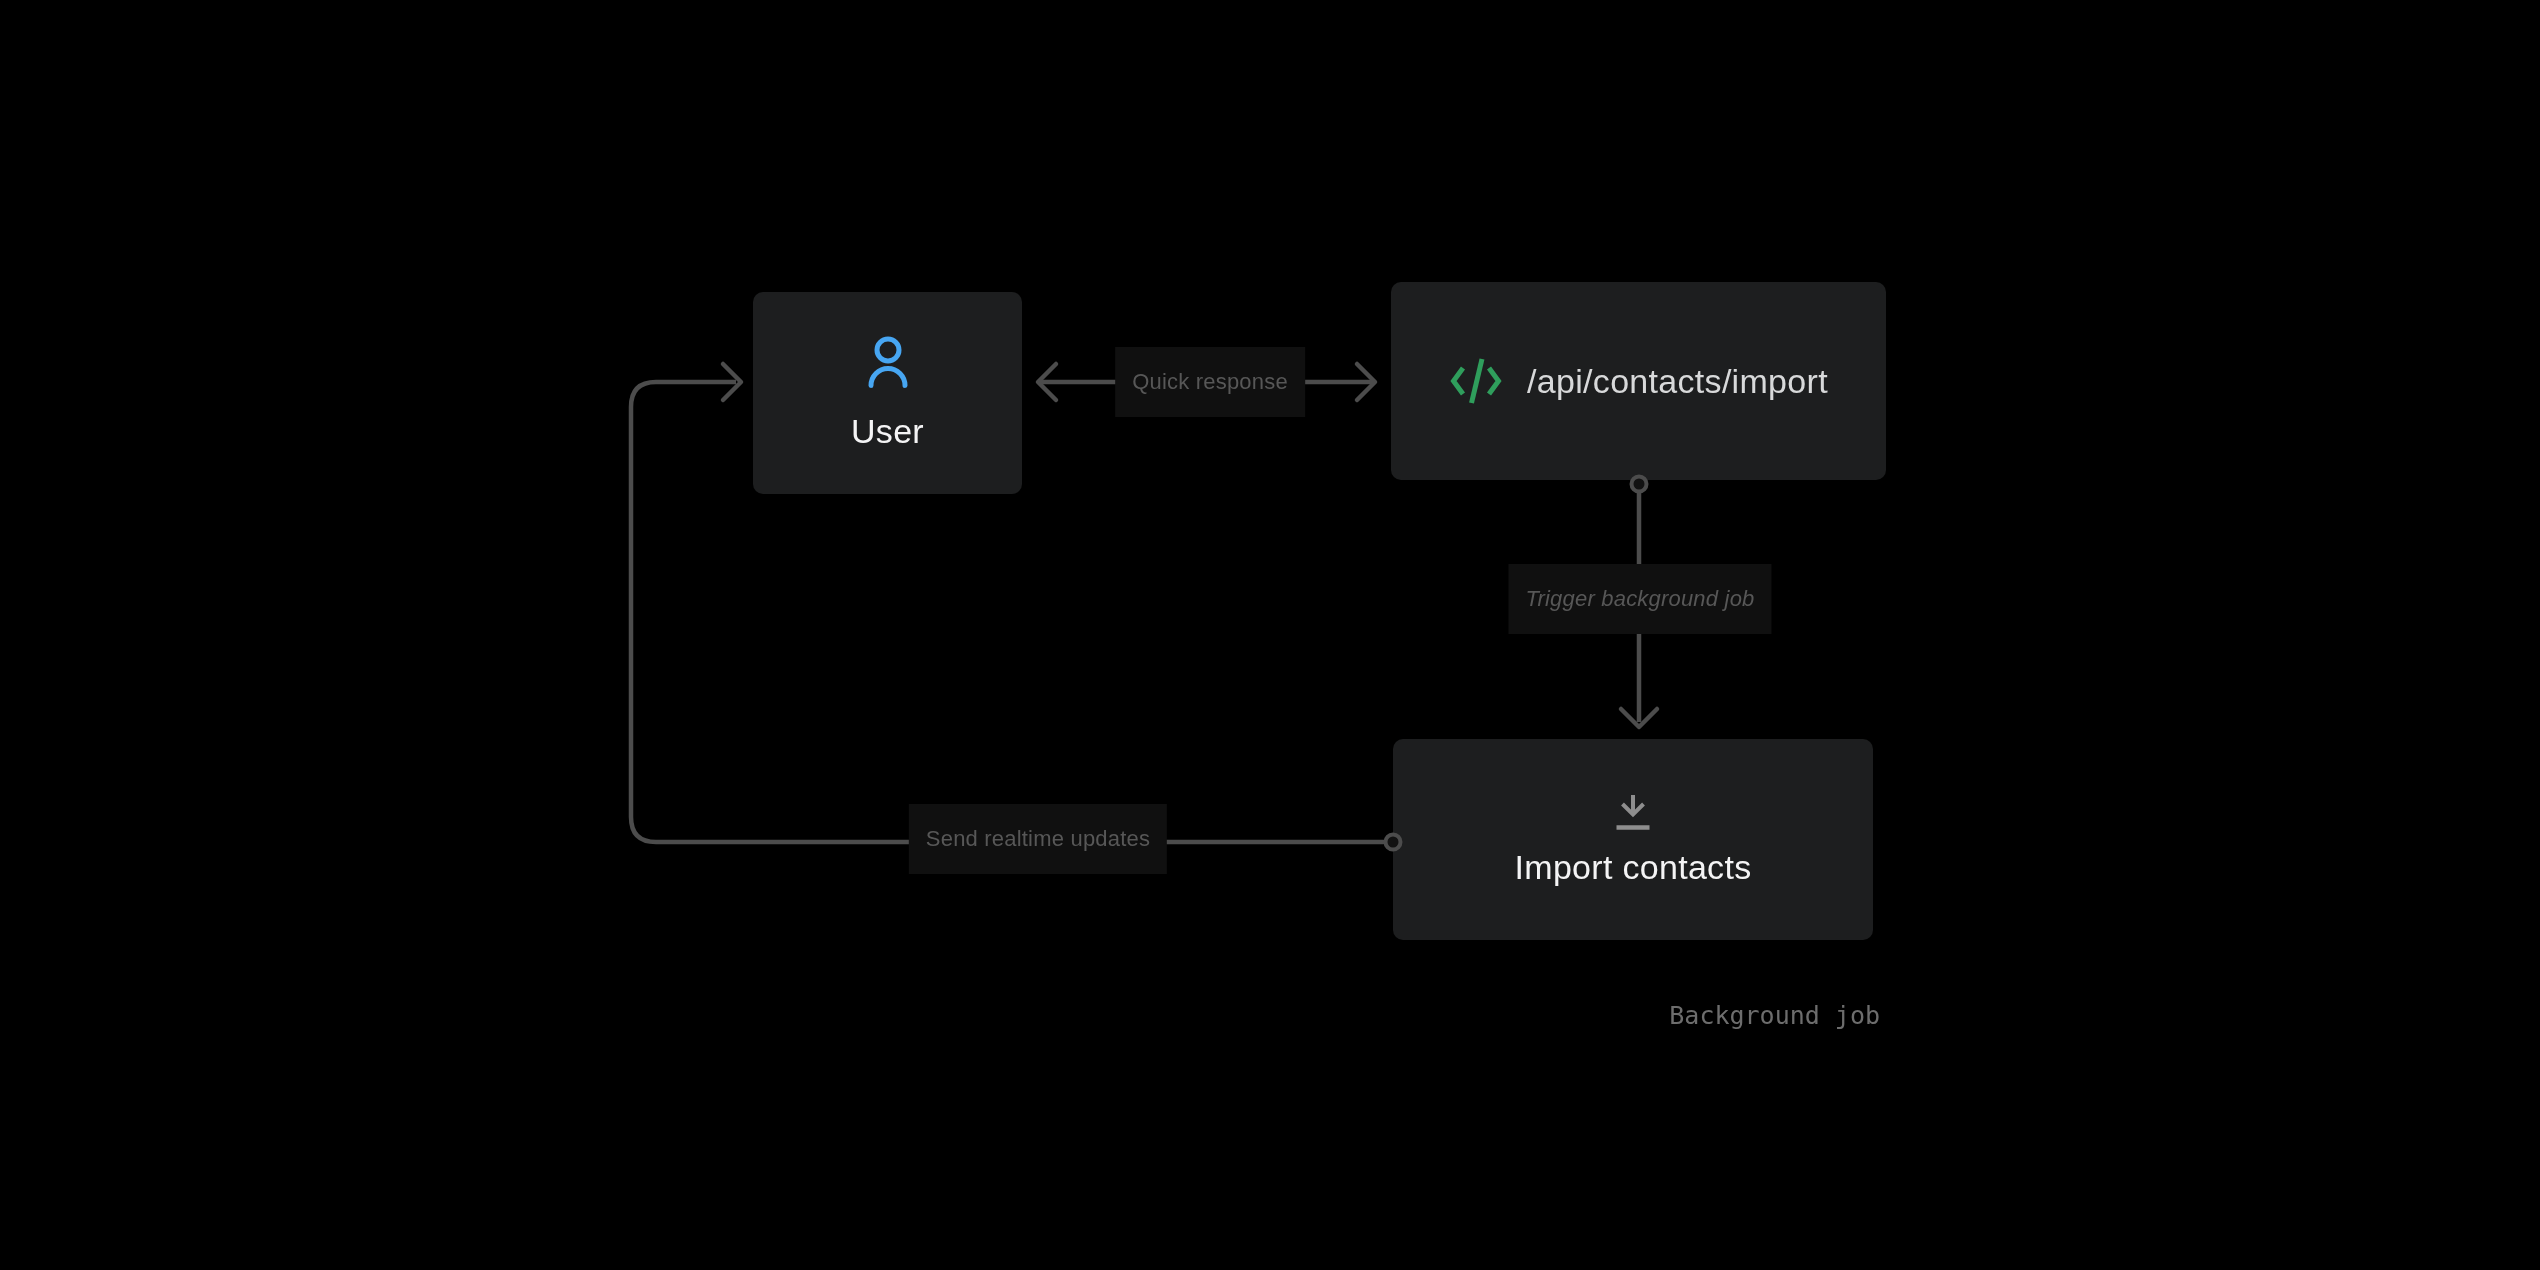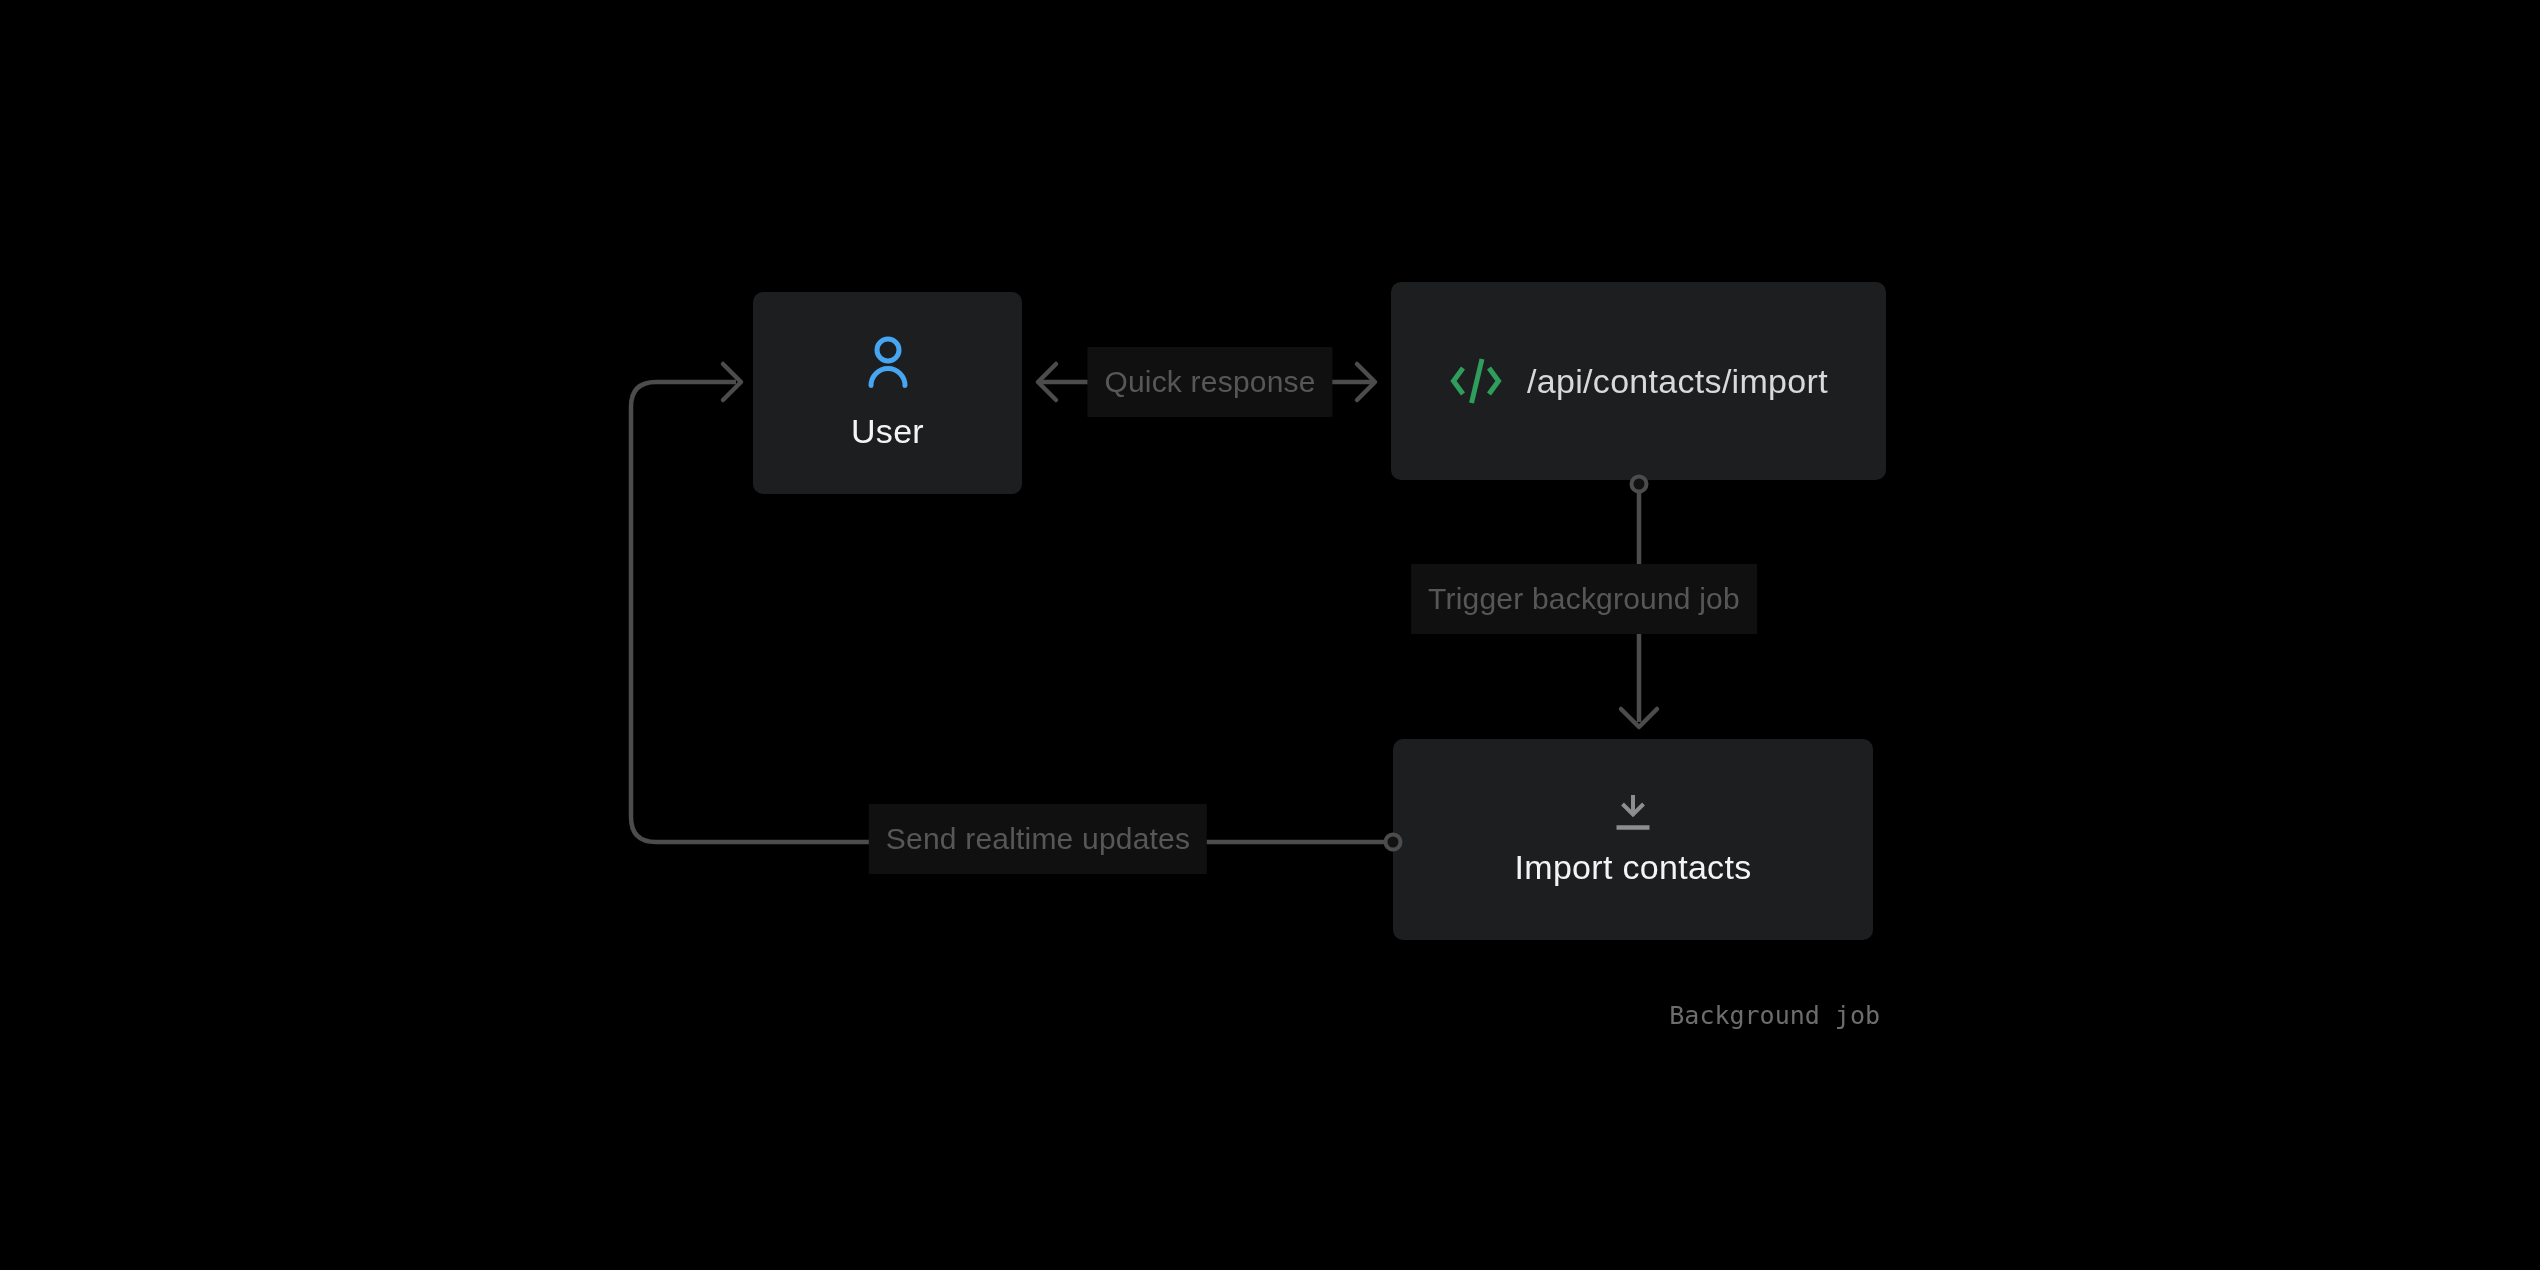--- a/index.html
+++ b/index.html
@@ -77,27 +77,27 @@
   .edge-label {
     position: absolute;
     transform: translate(-50%, -50%);
     height: 70px;
     padding: 16px 17px;
     display: flex;
     align-items: center;
     justify-content: center;
     background: var(--label-bg);
     color: var(--label-text);
-    font-size: 30px;
+    font-size: 22px;
     letter-spacing: 0.2px;
     white-space: nowrap;
     z-index: 3;
   }
   #quick-response-label { left: 1210px; top: 382px; }
-  #trigger-label        { left: 1584px; top: 599px; }
+  #trigger-label        { left: 1640px; top: 599px; font-style: italic; }
   #realtime-label       { left: 1010px; top: 839px; margin-left: 28px; }
 
   
   .caption {
     position: absolute;
     right: 660px;
     top: 1001px;
     font-family: "DejaVu Sans Mono", "Liberation Mono", monospace;
     font-size: 25px;
     color: var(--caption-text);

